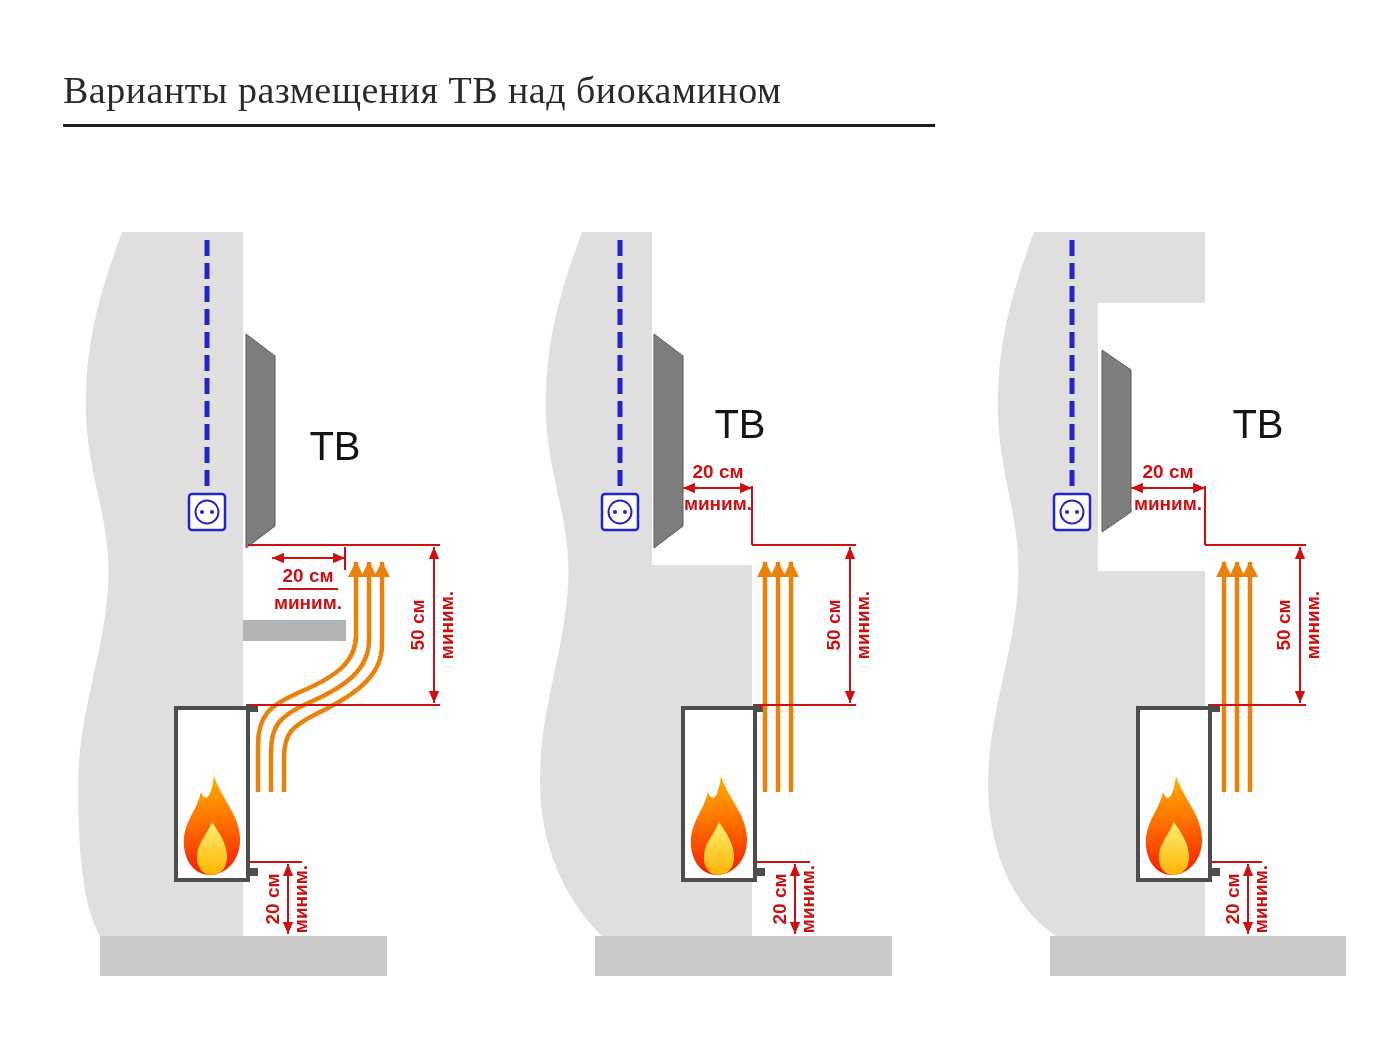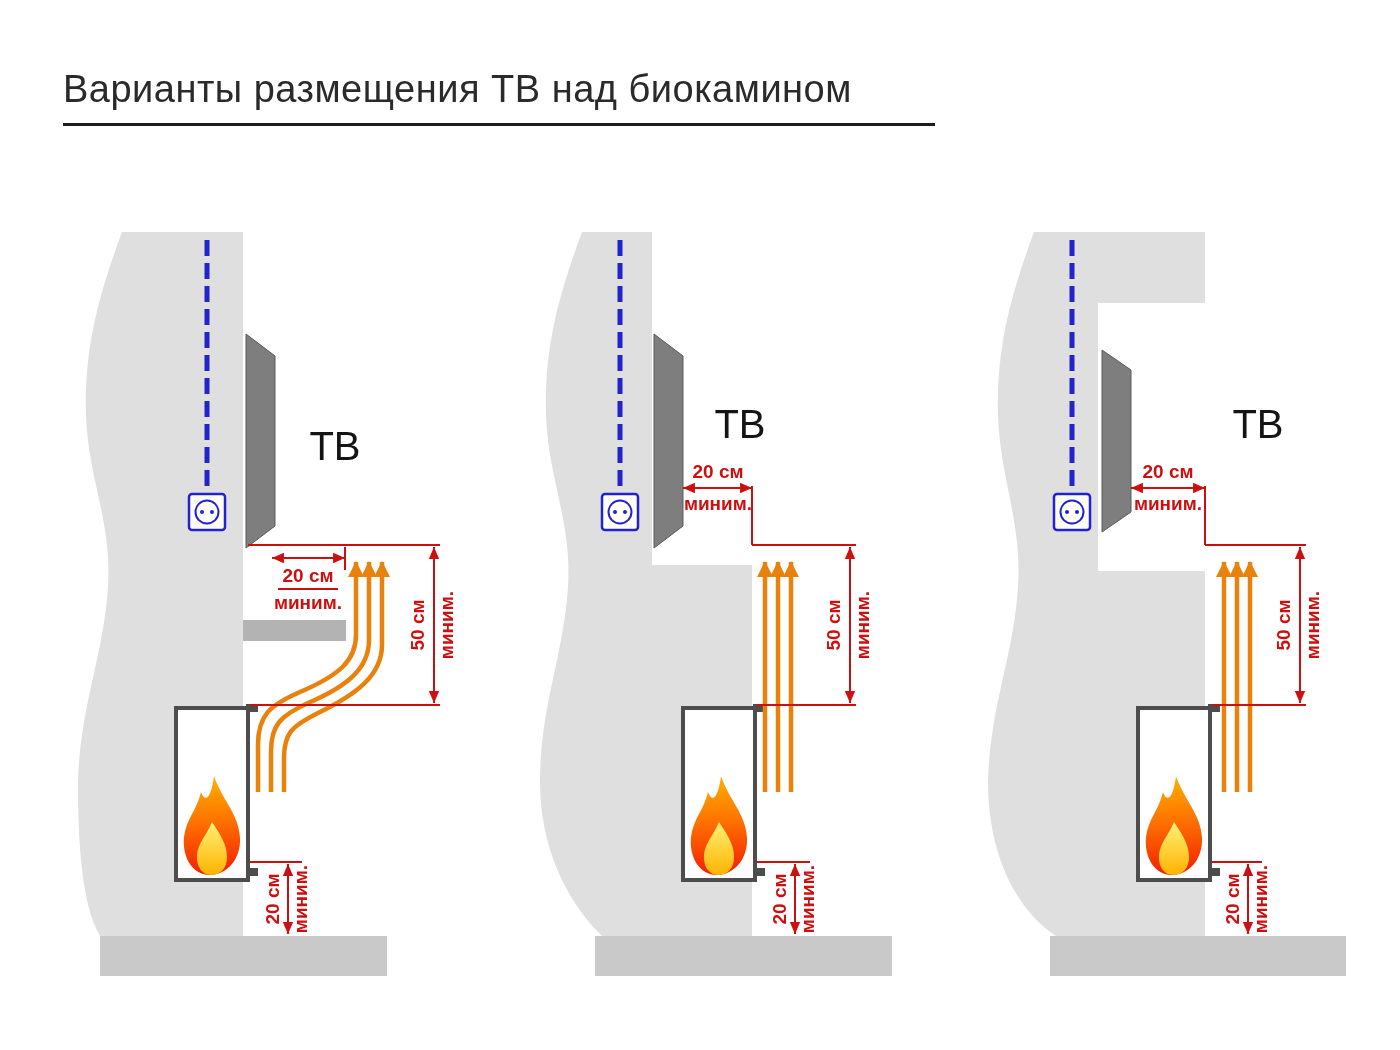--- a/index.html
+++ b/index.html
@@ -1,18 +1,18 @@
 <!DOCTYPE html>
 <html><head>
 <meta charset="utf-8">
 <style>
   html,body{margin:0;padding:0;background:#fff;}
   body{width:1400px;height:1050px;position:relative;font-family:"Liberation Sans",sans-serif;overflow:hidden;}
   .title-wrap{position:absolute;left:63px;top:68px;width:872px;border-bottom:3px solid #1c1c1c;padding-bottom:12px;}
-  .title{font-size:38px;color:#2a2a2a;letter-spacing:.5px;white-space:nowrap;}
+  .title{font-size:38px;color:#2a2a2a;letter-spacing:.5px;white-space:nowrap;font-family:Liberation Serif, serif;}
   svg{position:absolute;left:0;top:0;}
   svg text{font-family:"Liberation Sans",sans-serif;}
   .dim-txt{fill:#cc1010;font-size:19px;font-weight:bold;}
   .tv-lbl{fill:#141414;font-size:40px;}
   .dim-line{stroke:#cc1010;stroke-width:2;fill:none;}
   .heat{stroke:#e8820c;stroke-width:4.5;fill:none;}
   .wall{fill:#dfdfdf;}
   .floor{fill:#c9c9c9;}
   .shelf{fill:#b3b3b3;}
   .tv{fill:#7e7e7e;stroke:#5a5a5a;stroke-width:1;}

